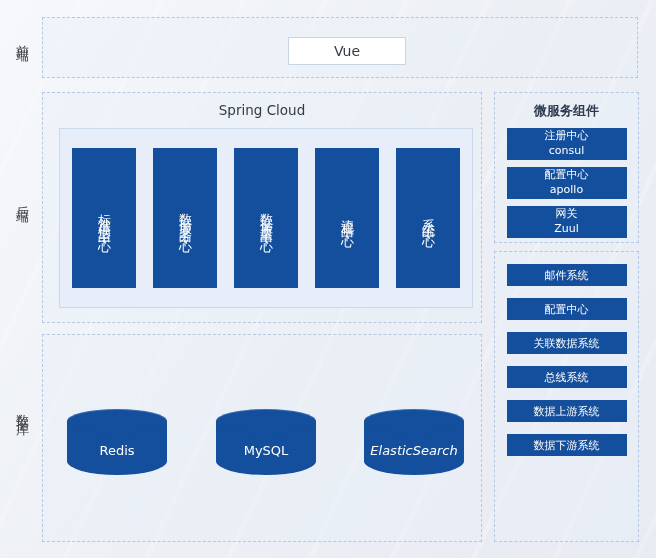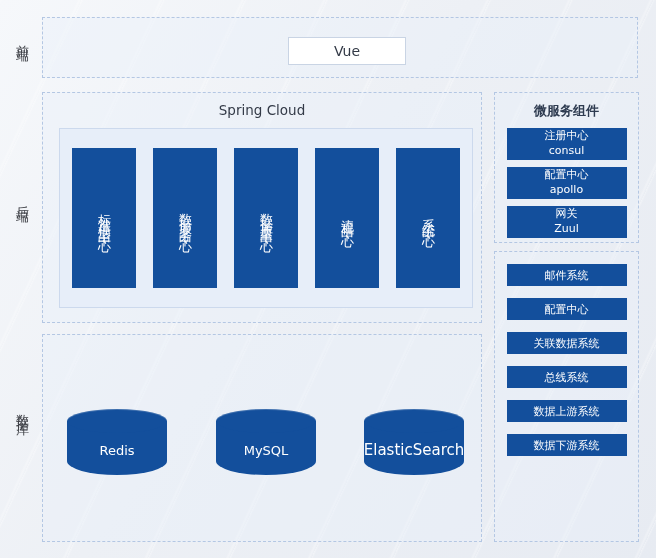--- a/index.html
+++ b/index.html
@@ -135,21 +135,21 @@
     border-radius: 50%;
     background: #134f9c;
     box-shadow: inset 0 1px 0 rgba(255,255,255,0.18);
   }
   .cylinder span {
     position: relative;
     color: #ffffff;
     font-size: 13px;
     padding-top: 4px;
   }
-  .cylinder.small-label span { font-size: 15px; }
+  .cylinder.small-label span { font-size: 13px; font-style: italic; }
   .cyl-redis { left: 24px;  top: 86px; text-align: right; }
   .cyl-mysql { left: 173px; top: 86px; }
   .cyl-es    { left: 321px; top: 86px; }
 </style>
 </head>
 <body>
 
 <div class="canvas">
 
   <div class="layer-label frontend">前端</div>

